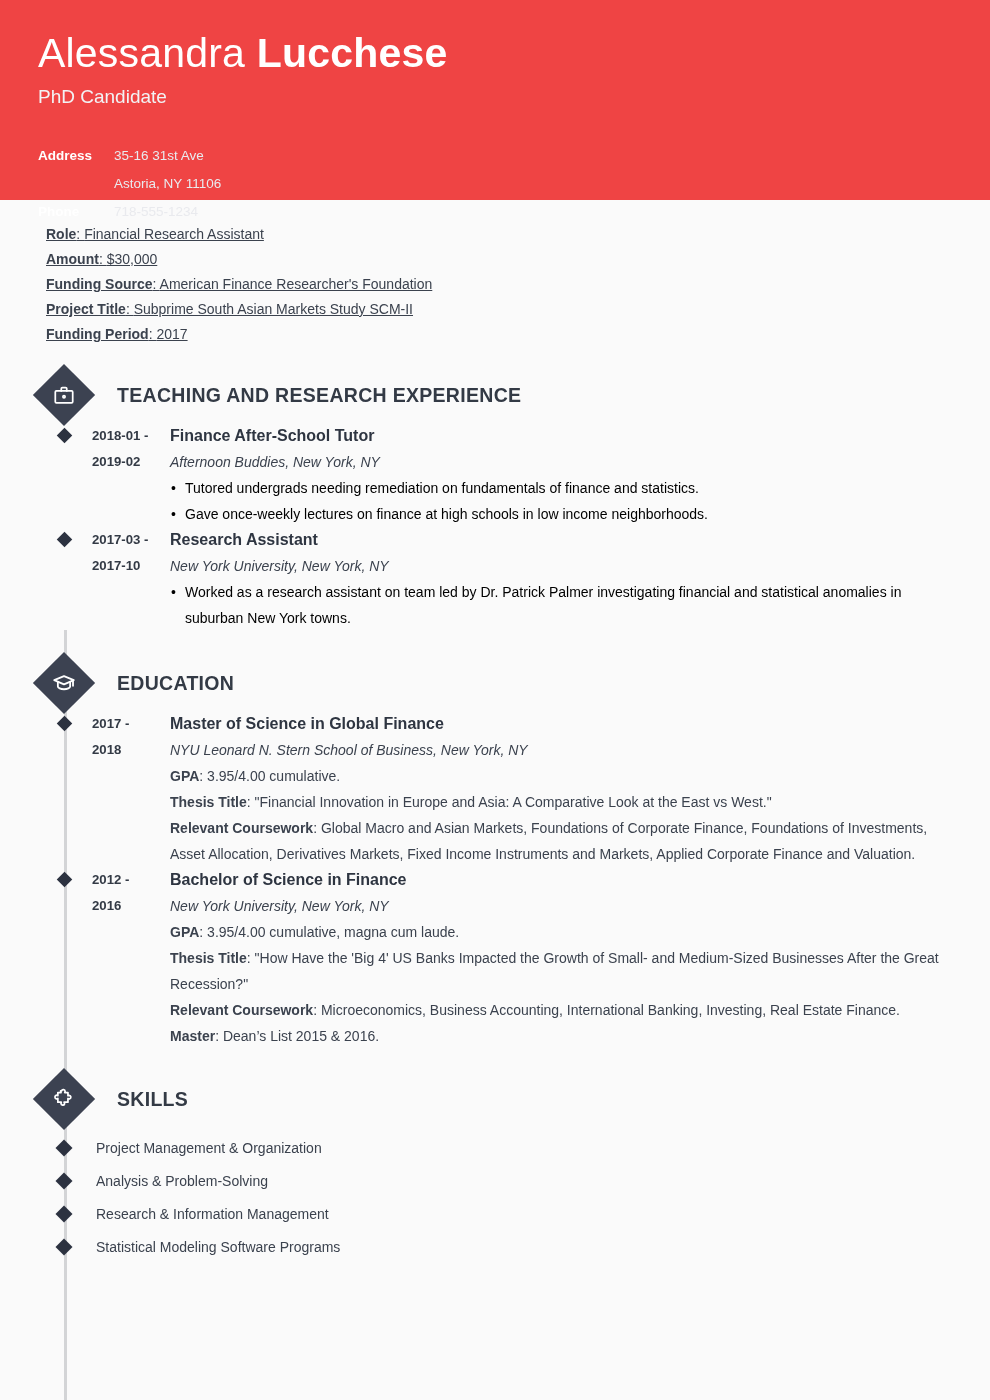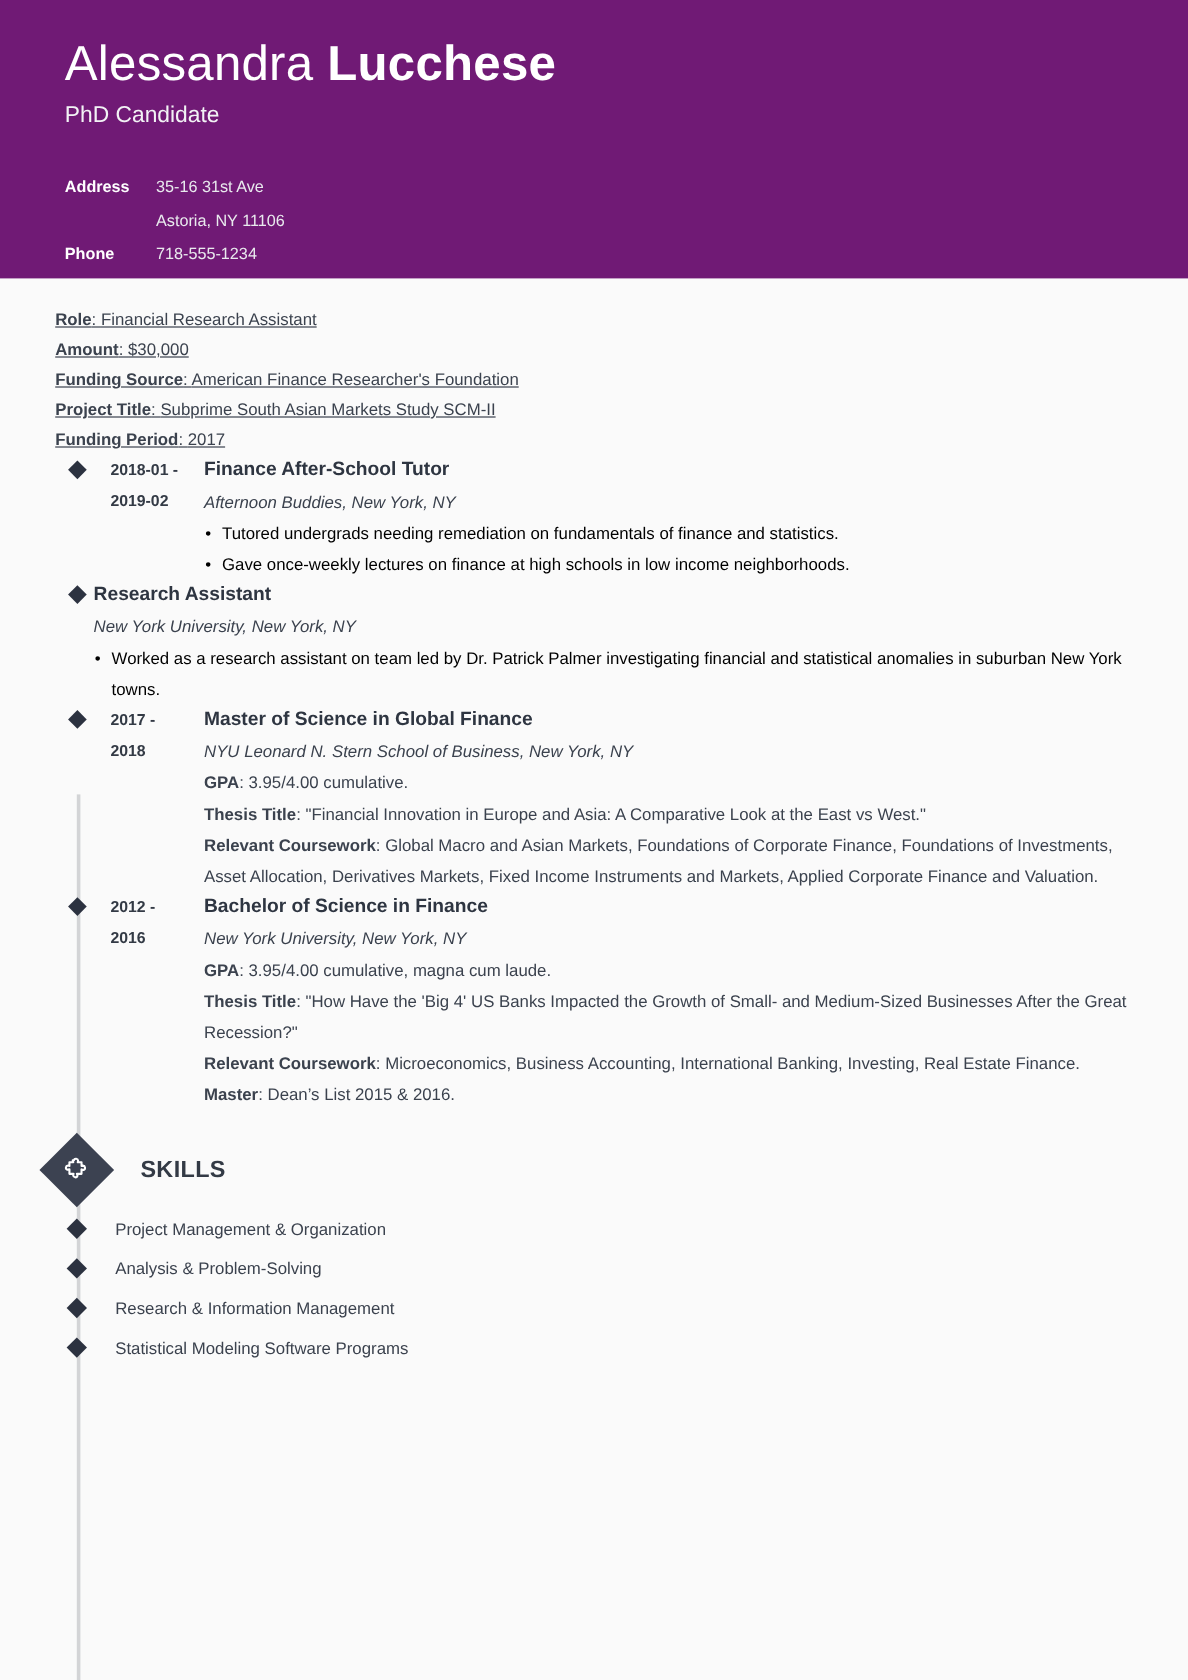--- a/index.html
+++ b/index.html
@@ -7,24 +7,24 @@
   body {
     background:#ffffff;
     font-family:"Liberation Sans", sans-serif;
     color:#333a45;
     -webkit-font-smoothing:antialiased;
   }
   .page { position:relative; width:990px; height:1400px; background:#fafafa; overflow:hidden; }
 
   
   .header {
-    background:#701a75;
+    background:#ef4444;
     color:#ffffff;
-    padding:30px 38px 24px 54px;
-    height:232px;
+    padding:30px 38px 24px 38px;
+    height:200px;
   }
   .name {
     font-size:41px;
     font-weight:400;
     letter-spacing:0.2px;
     line-height:1.15;
     white-space:nowrap;
   }
   .name .last { font-weight:700; }
   .subtitle {
@@ -214,44 +214,68 @@
     <div class="spine"></div>
 
     <div class="summary">
       <div><b>Role</b>: <span>Financial Research Assistant</span></div>
       <div><b>Amount</b>: <span>$30,000</span></div>
       <div><b>Funding Source</b>: <span>American Finance Researcher's Foundation</span></div>
       <div><b>Project Title</b>: <span>Subprime South Asian Markets Study SCM-II</span></div>
       <div><b>Funding Period</b>: <span>2017</span></div>
     </div>
 
+    <div class="section-head">
+      <div class="sec-icon">
+        <svg width="22" height="22" viewBox="0 0 24 24" fill="none" stroke="#ffffff" stroke-width="1.9" stroke-linecap="round" stroke-linejoin="round">
+          <rect x="2.5" y="7.5" width="19" height="13" rx="1.2"></rect>
+          <path d="M9 7.5V5.2a1.2 1.2 0 0 1 1.2-1.2h3.6A1.2 1.2 0 0 1 15 5.2v2.3"></path>
+          <circle cx="12" cy="14" r="1.2"></circle>
+        </svg>
+      </div>
+      <div class="sec-title">TEACHING AND RESEARCH EXPERIENCE</div>
+    </div>
 
     <div class="entry">
       <div class="bullet-diamond"></div>
       <div class="entry-date">
         <div>2018-01 -</div>
         <div>2019-02</div>
       </div>
       <div class="entry-body">
         <div class="entry-title">Finance After-School Tutor</div>
         <div class="entry-org">Afternoon Buddies, New York, NY</div>
         <div class="entry-li">Tutored undergrads needing remediation on fundamentals of finance and statistics.</div>
         <div class="entry-li">Gave once-weekly lectures on finance at high schools in low income neighborhoods.</div>
       </div>
     </div>
 
     <div class="entry">
       <div class="bullet-diamond"></div>
+      <div class="entry-date">
+        <div>2017-03 -</div>
+        <div>2017-10</div>
+      </div>
       <div class="entry-body">
         <div class="entry-title">Research Assistant</div>
         <div class="entry-org">New York University, New York, NY</div>
         <div class="entry-li">Worked as a research assistant on team led by Dr. Patrick Palmer investigating financial and statistical anomalies in suburban New York towns.</div>
       </div>
     </div>
 
+    <div class="section-head" style="margin-top:30px;">
+      <div class="sec-icon">
+        <svg width="23" height="23" viewBox="0 0 24 24" fill="none" stroke="#ffffff" stroke-width="1.9" stroke-linecap="round" stroke-linejoin="round">
+          <path d="M1.8 8.3 12 4l10.2 4.3L12 12.7 1.8 8.3z"></path>
+          <path d="M5.6 10.3v4.6c0 1.6 2.9 2.9 6.4 2.9s6.4-1.3 6.4-2.9v-4.6"></path>
+          <path d="M21.4 8.8v5.3"></path>
+        </svg>
+      </div>
+      <div class="sec-title">EDUCATION</div>
+    </div>
 
     <div class="entry">
       <div class="bullet-diamond"></div>
       <div class="entry-date">
         <div>2017 -</div>
         <div>2018</div>
       </div>
       <div class="entry-body">
         <div class="entry-title">Master of Science in Global Finance</div>
         <div class="entry-org">NYU Leonard N. Stern School of Business, New York, NY</div>

